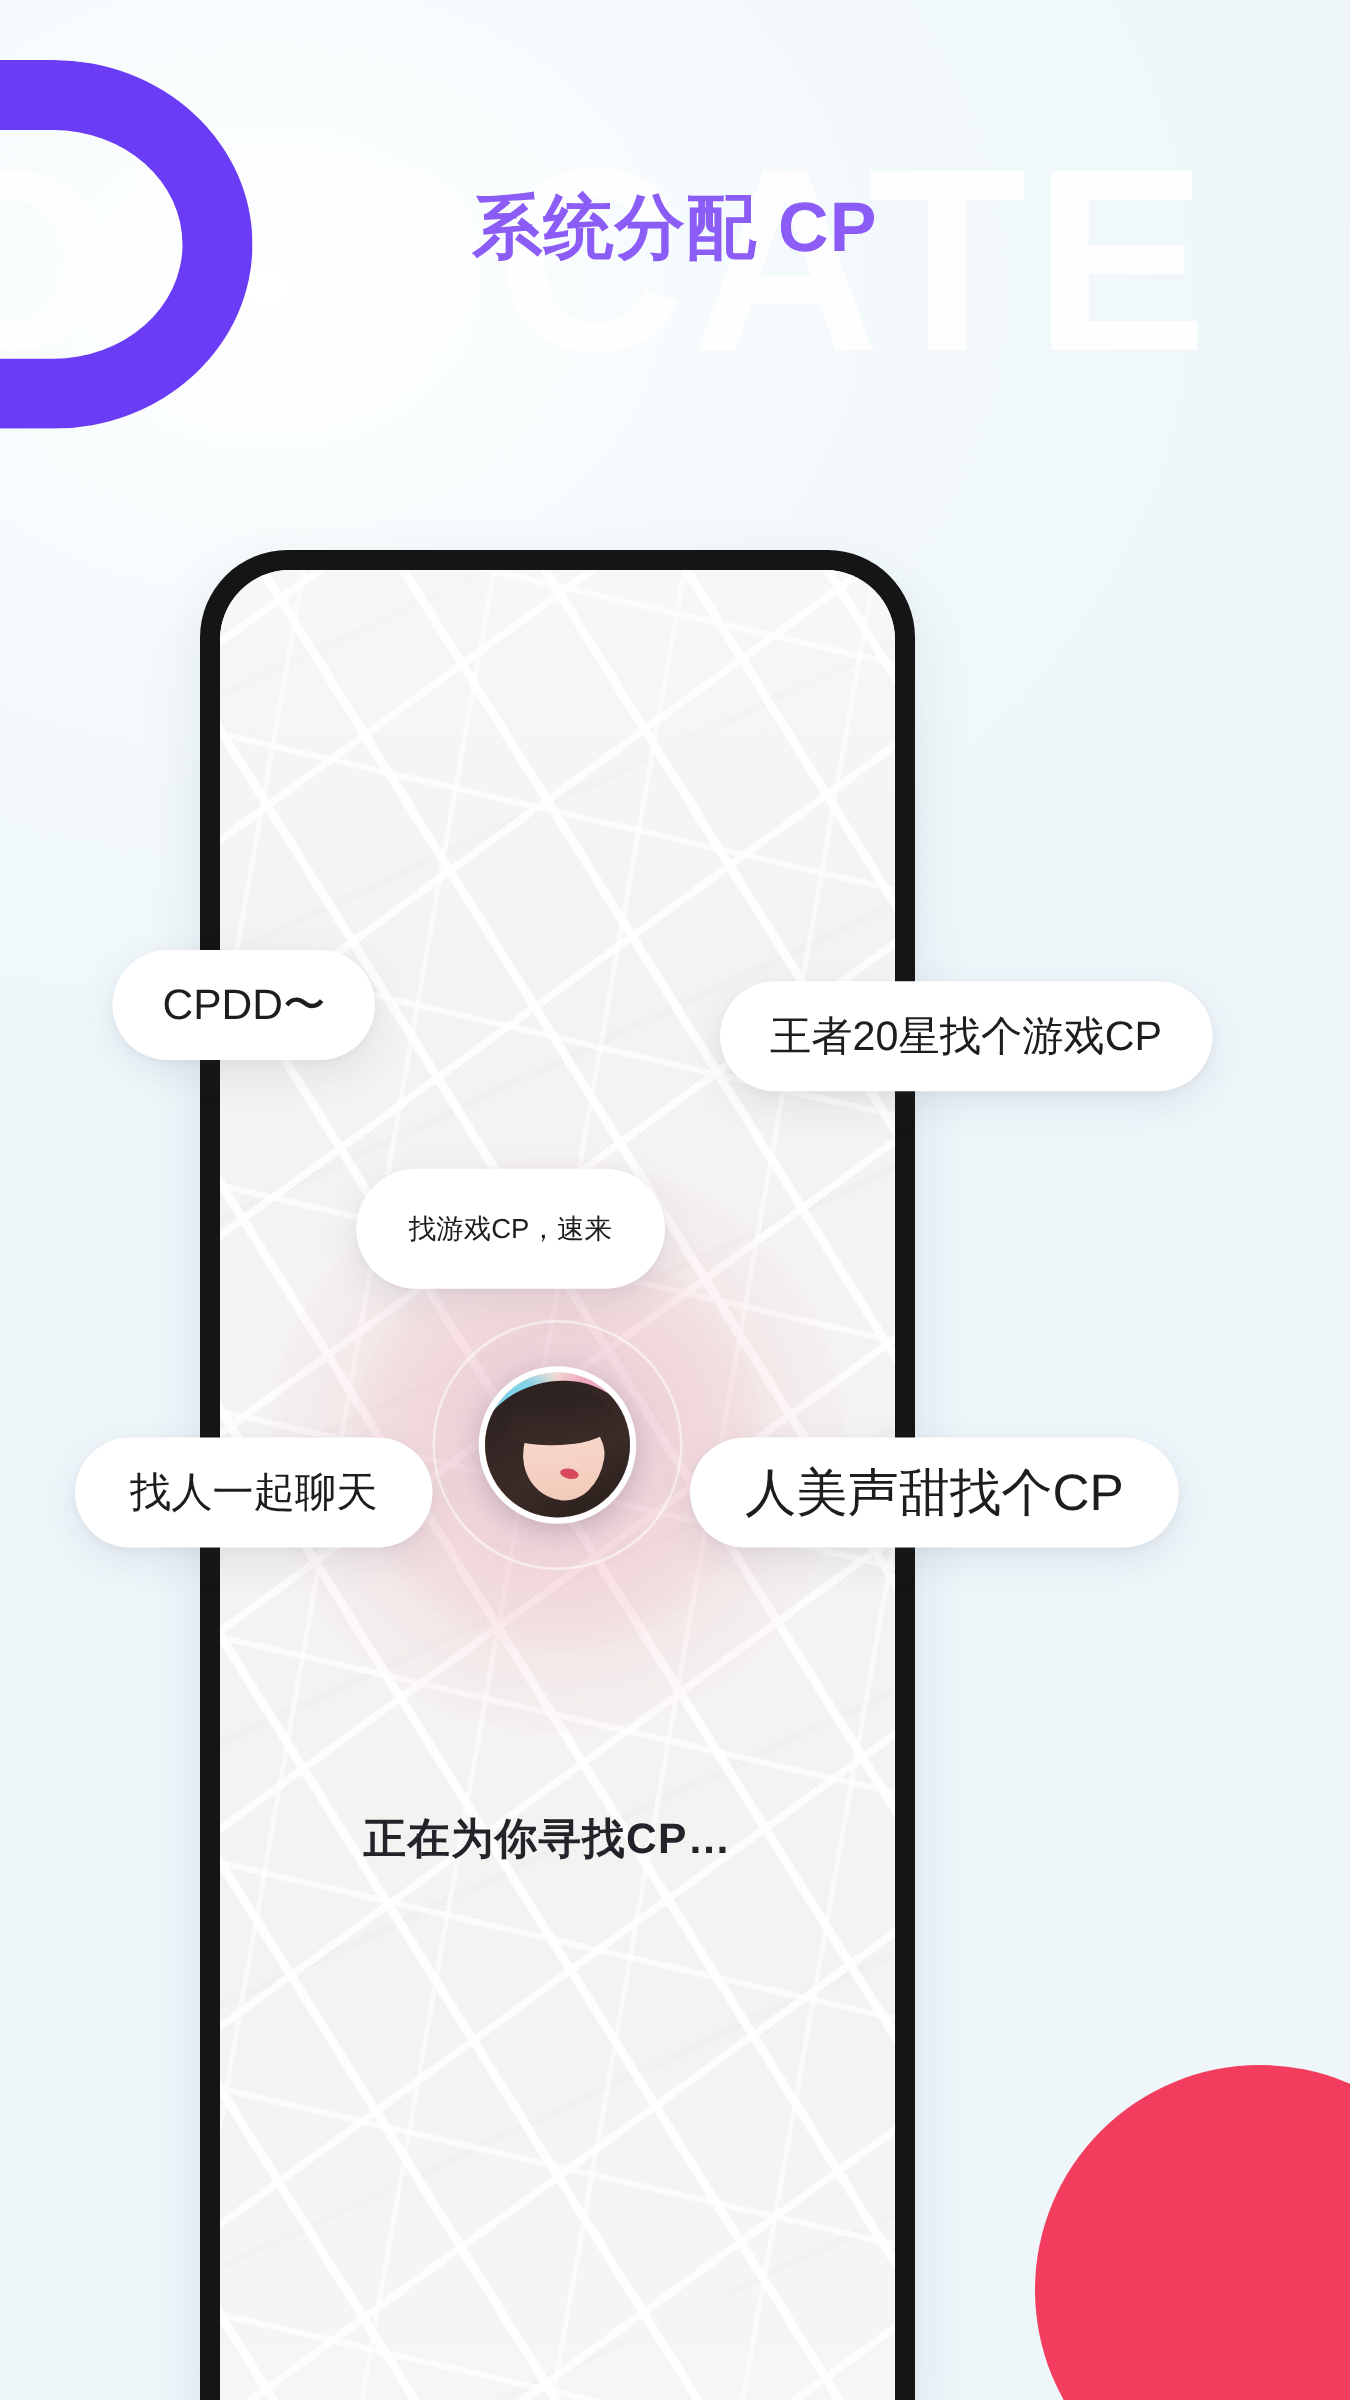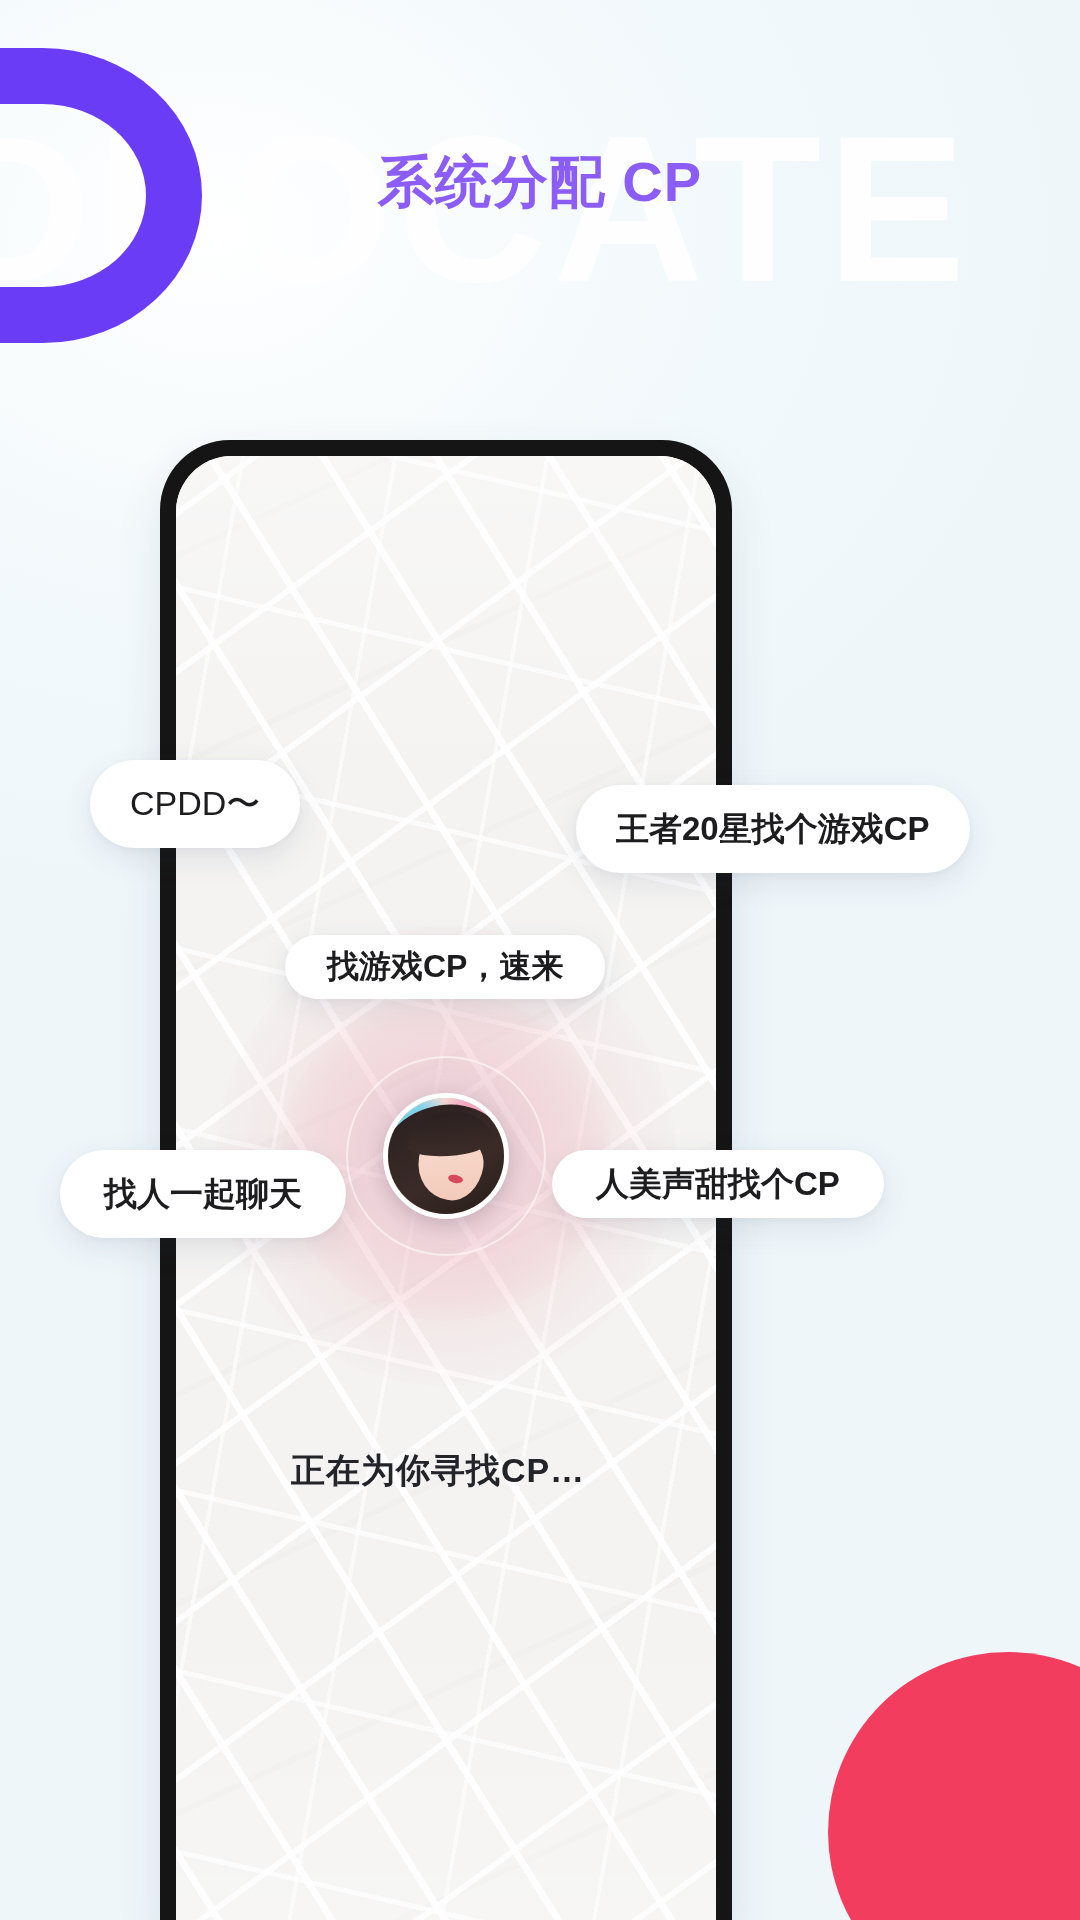--- a/index.html
+++ b/index.html
@@ -170,33 +170,33 @@
     border-radius:50%;
     transform:rotate(12deg);
   }
 
   
   .bubble {
     position:absolute;
     background:#ffffff;
     border-radius:80px;
     color:#1d1d1f;
-    font-weight:700;
+    font-weight:400;
     display:flex;
     align-items:center;
     justify-content:center;
     box-shadow:0 10px 30px rgba(60,70,95,0.10), 0 2px 6px rgba(60,70,95,0.05);
     white-space:nowrap;
     z-index:6;
   }
   .b-cpdd   { left:90px;  top:760px;  height:88px; padding:0 40px; font-size:34px; font-weight:500; }
   .b-wang   { left:576px; top:785px;  height:88px; padding:0 40px; font-size:33px; }
-  .b-zhao   { left:285px; top:935px;  height:64px; padding:0 42px; font-size:32px; }
+  .b-zhao   { left:285px; top:935px;  height:96px; padding:0 42px; font-size:22px; }
   .b-liao   { left:60px;  top:1150px; height:88px; padding:0 44px; font-size:33px; }
-  .b-mei    { left:552px; top:1150px; height:68px; padding:0 44px; font-size:33px; }
+  .b-mei    { left:552px; top:1150px; height:88px; padding:0 44px; font-size:41px; }
 
   
   .status {
     position:absolute;
     left:0; right:16px;
     top:992px;
     text-align:center;
     font-size:34px;
     font-weight:700;
     color:#23242a;

